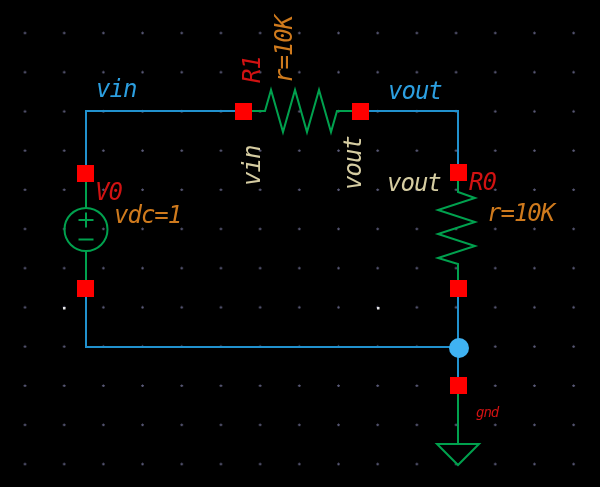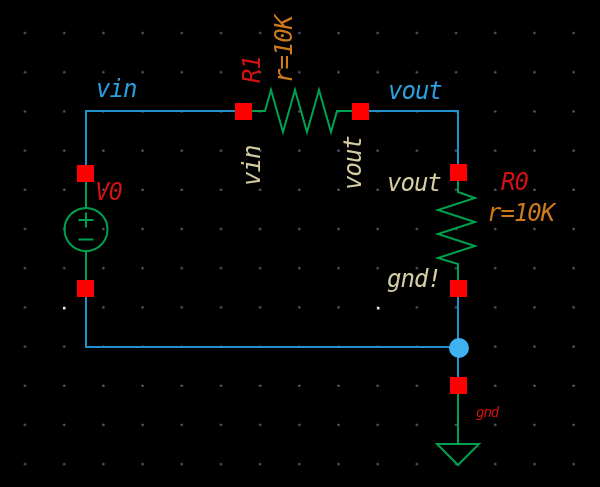--- a/index.html
+++ b/index.html
@@ -66,27 +66,27 @@
     <g fill="#e8e8e8">
       <rect x="63" y="307" width="2.5" height="2.5"></rect>
       <rect x="377" y="307" width="2.5" height="2.5"></rect>
     </g>
   </svg>
 
   <span class="lbl net" style="left:96px;top:77px">vin</span>
   <span class="lbl net" style="left:388px;top:79px">vout</span>
 
   <span class="lbl inst" style="left:95px;top:180px">V0</span>
+  <span class="lbl prop" style="left:114px;top:203px">vdc=1</span>
 
   <span class="lbl inst rot" style="left:240px;top:83px">R1</span>
   <span class="lbl prop rot" style="left:272px;top:83px">r=10K</span>
 
   <span class="lbl term rot" style="left:240px;top:186px">vin</span>
   <span class="lbl term rot" style="left:341px;top:190px">vout</span>
 
   <span class="lbl term" style="left:387px;top:171px">vout</span>
-  <span class="lbl inst" style="left:501px;top:170px">R0</span>
+  <span class="lbl inst" style="left:469px;top:170px">R0</span>
   <span class="lbl prop" style="left:487px;top:201px">r=10K</span>
-  <span class="lbl term" style="left:387px;top:267px">gnd!</span>
 
   <span class="lbl inst" style="left:476px;top:405px;font-size:14px">gnd</span>
 
 </div>
 
 </body></html>

